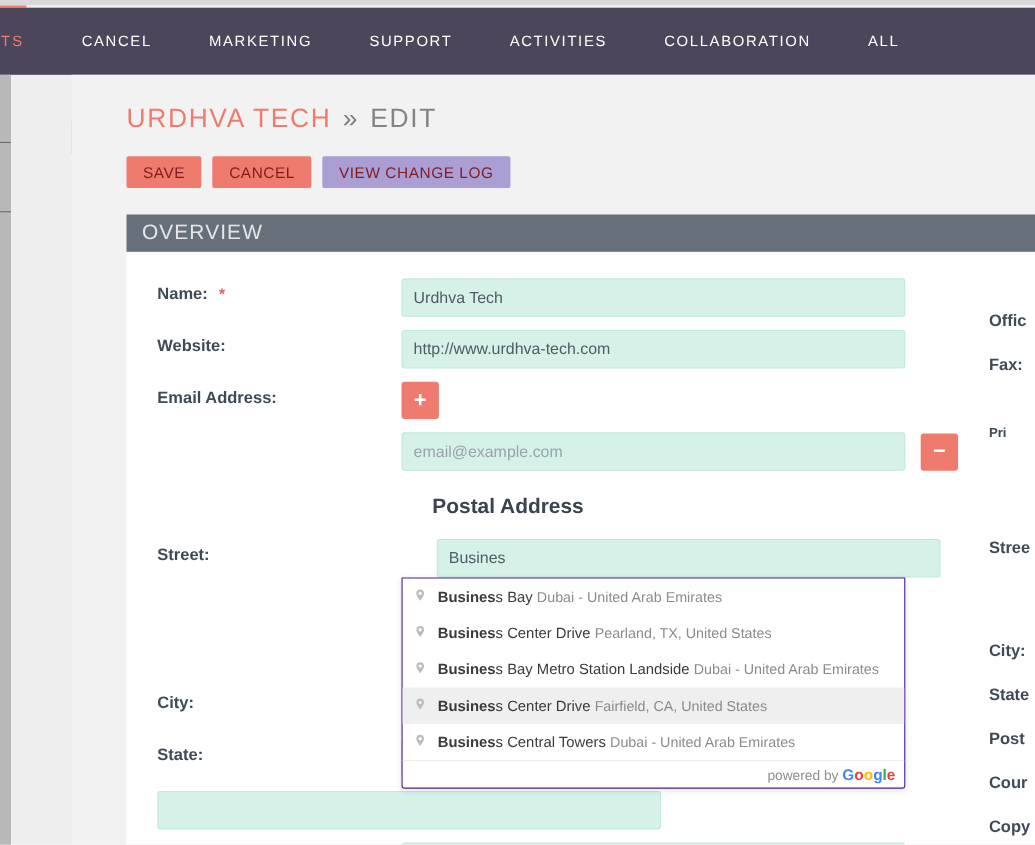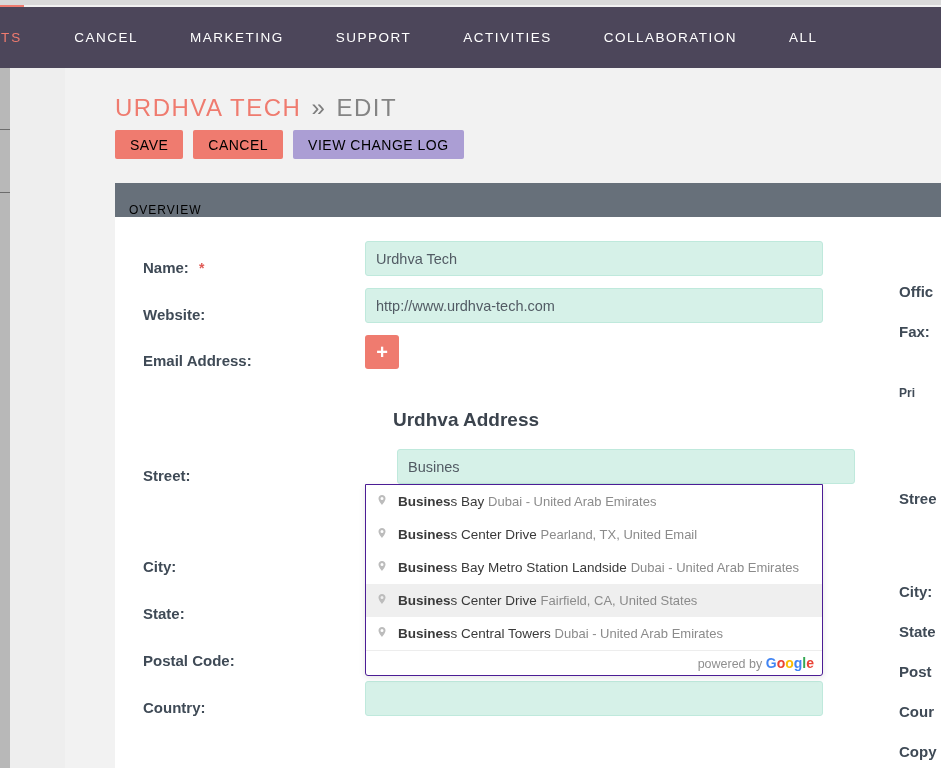--- a/index.html
+++ b/index.html
@@ -21,35 +21,35 @@
   .left-strip { position: absolute; top: 68px; left: 0; width: 10px; bottom: 0; background: #b8b8b8; }
   .left-sep1 { position: absolute; top: 129px; left: 0; width: 10px; height: 1px; background: #6d6d6d; }
   .left-sep2 { position: absolute; top: 192px; left: 0; width: 10px; height: 1px; background: #6d6d6d; }
 
   
   .collapse-btn { position: absolute; top: 110px; left: 65px; width: 30px; height: 30px; background: #b7b7b7; color: #fff; display: flex; align-items: center; justify-content: center; cursor: pointer; font-size: 15px; }
 
   
   .content { position: absolute; top: 68px; left: 65px; right: 0; bottom: 0; background: #f2f2f2; padding: 26px 0 0 50px; overflow: hidden; }
 
-  .breadcrumb { font-size: 24px; font-weight: 400; letter-spacing: 1.5px; margin-bottom: 8px; }
+  .breadcrumb { font-size: 24px; font-weight: 400; letter-spacing: 1.5px; margin-bottom: 20px; }
   .breadcrumb .brand { color: #ef7b6f; }
   .breadcrumb .sep { color: #7e7e7e; padding: 0 2px; }
   .breadcrumb .edit { color: #848484; }
 
   .button-row { display: flex; gap: 10px; margin-bottom: 24px; }
-  .btn { border: none; color: #000000; font-size: 14px; letter-spacing: 0.5px; padding: 7px 15px 6px; cursor: pointer; border-radius: 2px; }
+  .btn { border: none; color: #7f1d1d; font-size: 14px; letter-spacing: 0.5px; padding: 7px 15px 6px; cursor: pointer; border-radius: 2px; }
   .btn-red { background: #ef7b6f; }
   .btn-purple { background: #ab9ed4; }
 
-  .overview-bar { height: 34px; background: #67707a; color: #000000; display: flex; align-items: flex-end; padding-left: 14px; font-size: 12px; letter-spacing: 1px; width: 826px; }
+  .overview-bar { height: 34px; background: #67707a; color: #e5e5e5; display: flex; align-items: center; padding-left: 14px; font-size: 19px; letter-spacing: 1px; width: 826px; }
 
   .panel { background: #ffffff; width: 826px; padding: 24px 0 0 28px; min-height: 900px; position: relative; }
 
-  .row { display: flex; align-items: flex-end; margin-bottom: 12px; }
+  .row { display: flex; align-items: flex-start; margin-bottom: 12px; }
   .label { width: 222px; font-size: 15px; color: #3f4a56; font-weight: 600; padding-top: 6px; }
   .req { color: #e05b56; font-size: 14px; padding-left: 6px; font-weight: 700; }
   .field-col { width: 460px; position: relative; }
 
   .text-input {
     width: 458px; height: 35px; border: 1px solid #bfe9dc;
     background: #d6f1e8; border-radius: 3px; padding: 0 10px;
     font-size: 14.5px; color: #525b64;
   }
   .text-input::placeholder { color: #9aa3ad; }
@@ -161,45 +161,51 @@
       <div class="row">
         <div class="label">Email Address:</div>
         <div class="field-col">
           <button class="btn-plus">
             <span>+</span>
           </button>
         </div>
       </div>
       <div class="row" style="margin-top:6px;">
         <div class="label"></div>
-      </div>
-
-      <div class="section-title">Urdhva Address</div>
-
-      <div class="row" style="margin-bottom: 56px;">
+        <div class="email-row">
+          <input class="text-input" placeholder="email@example.com" style="">
+          <button class="btn-minus">
+            <span>−</span>
+          </button>
+        </div>
+      </div>
+
+      <div class="section-title">Postal Address</div>
+
+      <div class="row" style="margin-bottom: 100px;">
         <div class="label">Street:</div>
         <div class="field-col ac-wrap">
           <input class="text-input" value="Busines" style="">
 
           <div class="ac-list">
             <div class="ac-item">
               <span class="ac-pin">
                 <svg class="pin-svg" viewBox="0 0 24 24" width="12" height="16">
                     <path d="M12 2C8 2 5 5 5 9c0 5 7 13 7 13s7-8 7-13c0-4-3-7-7-7zm0 10a3 3 0 110-6 3 3 0 010 6z"></path>
                   </svg>
               </span>
               <span class="ac-match"><b>Busines</b><span>s Bay</span> <span class="ac-sub">Dubai - United Arab Emirates</span></span>
             </div>
             <div class="ac-item">
               <span class="ac-pin">
                 <svg class="pin-svg" viewBox="0 0 24 24" width="12" height="16">
                     <path d="M12 2C8 2 5 5 5 9c0 5 7 13 7 13s7-8 7-13c0-4-3-7-7-7zm0 10a3 3 0 110-6 3 3 0 010 6z"></path>
                   </svg>
               </span>
-              <span class="ac-match"><b>Busines</b><span>s Center Drive</span> <span class="ac-sub">Pearland, TX, United Email</span></span>
+              <span class="ac-match"><b>Busines</b><span>s Center Drive</span> <span class="ac-sub">Pearland, TX, United States</span></span>
             </div>
             <div class="ac-item">
               <span class="ac-pin">
                 <svg class="pin-svg" viewBox="0 0 24 24" width="12" height="16">
                     <path d="M12 2C8 2 5 5 5 9c0 5 7 13 7 13s7-8 7-13c0-4-3-7-7-7zm0 10a3 3 0 110-6 3 3 0 010 6z"></path>
                   </svg>
               </span>
               <span class="ac-match"><b>Busines</b><span>s Bay Metro Station Landside</span> <span class="ac-sub">Dubai - United Arab Emirates</span></span>
             </div>
             <div class="ac-item sel">
@@ -233,21 +239,20 @@
       </div>
 
       <div class="row">
         <div class="label">State:</div>
         <div class="field-col">
           <input class="text-input" style="">
         </div>
       </div>
 
       <div class="row">
-        <div class="label">Postal Code:</div>
         <div class="field-col">
           <input class="text-input" style="">
         </div>
       </div>
 
       <div class="row">
         <div class="label">Country:</div>
         <div class="field-col">
           <input class="text-input" style="">
         </div>

